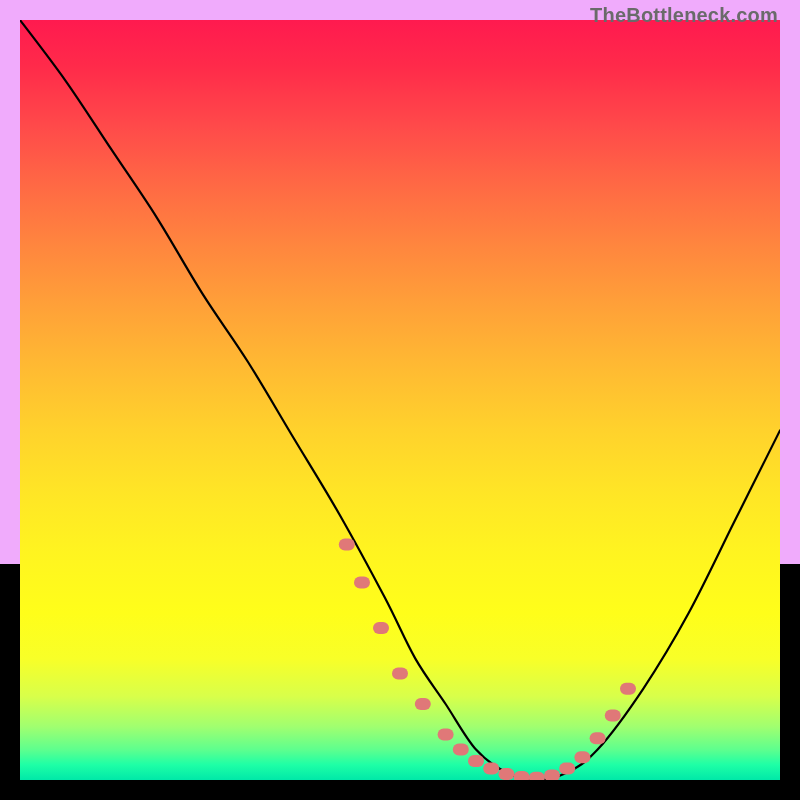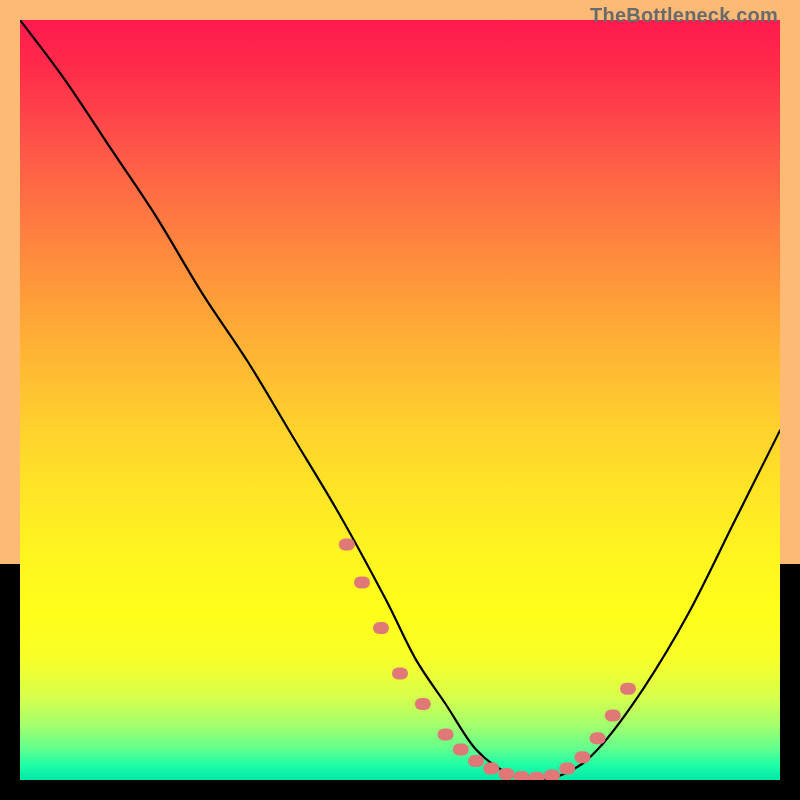--- a/index.html
+++ b/index.html
@@ -1,21 +1,21 @@
 <!DOCTYPE html>
 <html><head>
 <meta charset="utf-8">
 <style>
   * { margin: 0; padding: 0; box-sizing: border-box; }
   html, body { width: 800px; height: 800px; overflow: hidden; background: #000; }
   .frame {
     position: relative;
     width: 800px;
     height: 564px;
-    background: #fdba74;
+    background: #f0abfc;
   }
   .plot-area {
     position: absolute;
     left: 20px;
     top: 20px;
     width: 760px;
     height: 760px;
     background: linear-gradient(to bottom,
       #ff1a4f 0%,
       #ff2a4a 6%,

